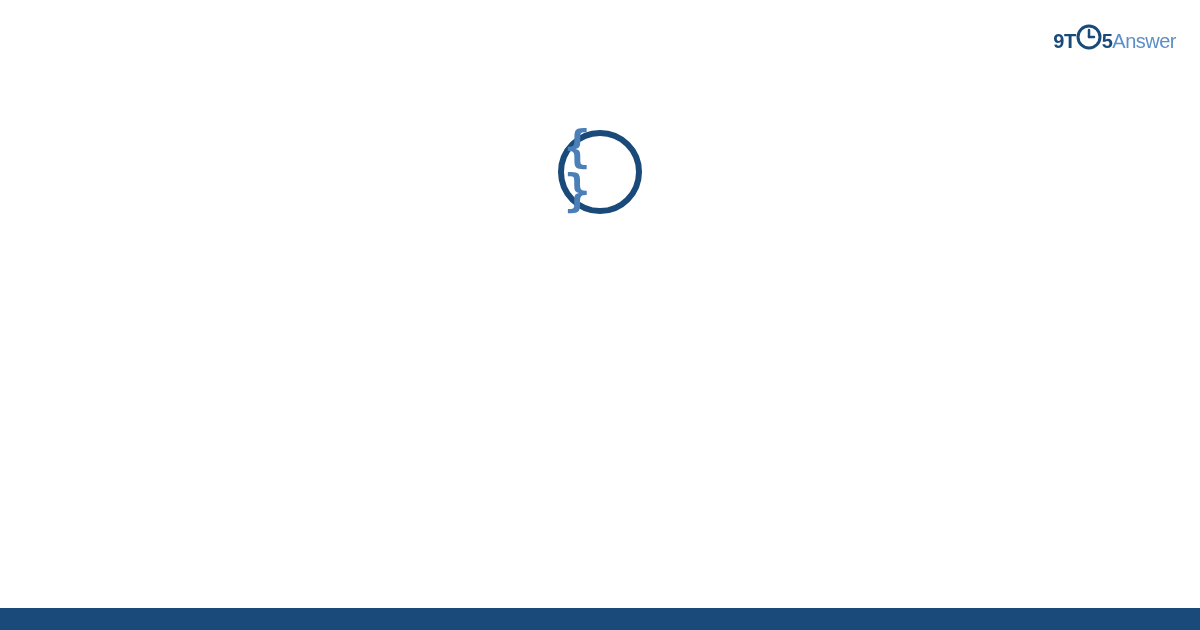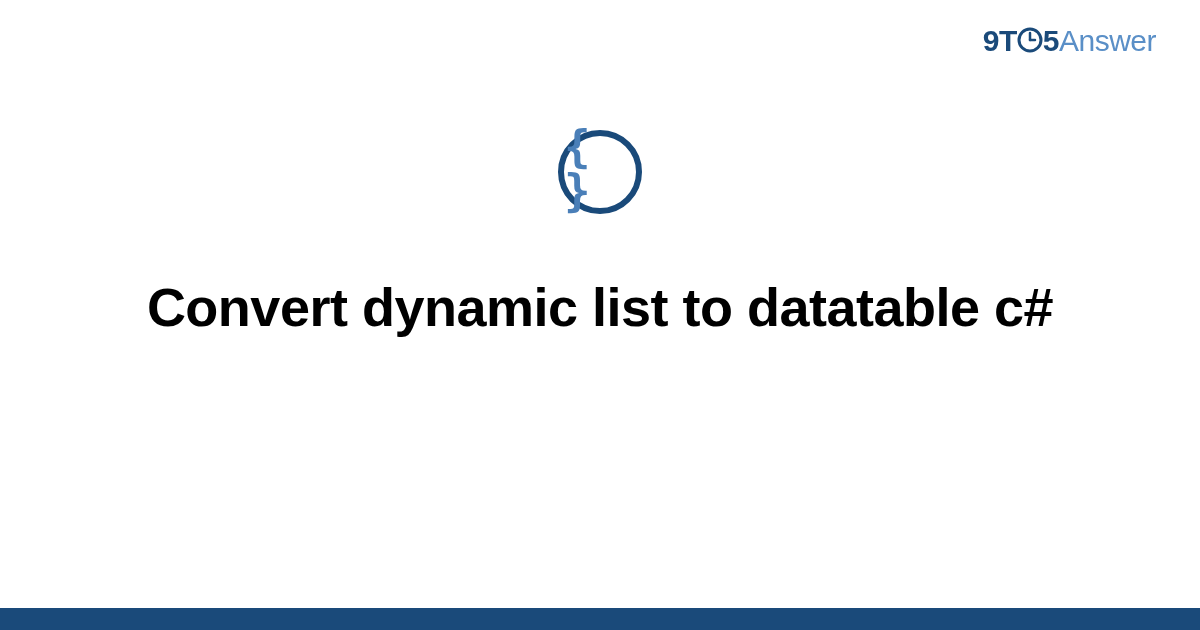--- a/index.html
+++ b/index.html
@@ -11,22 +11,22 @@
       width: 1200px;
       height: 630px;
       background: #ffffff;
       font-family: -apple-system, BlinkMacSystemFont, "Segoe UI", Helvetica, Arial, sans-serif;
       position: relative;
       overflow: hidden;
     }
     .brand {
       position: absolute;
       top: 24px;
-      right: 44px;
-      font-size: 30px;
+      right: 24px;
+      font-size: 20px;
       font-weight: 600;
       letter-spacing: -0.5px;
     }
     .brand .nine, .brand .t, .brand .five {
       color: #1a4a7a;
     }
     .brand .clock {
       display: inline-flex;
       align-items: center;
       justify-content: center;
@@ -92,16 +92,15 @@
         <line x1="13" y1="13" x2="13" y2="6" stroke="#1a4a7a" stroke-width="2.5" stroke-linecap="round"></line>
         <line x1="13" y1="13" x2="18" y2="13" stroke="#1a4a7a" stroke-width="2.5" stroke-linecap="round"></line>
       </svg>
     </span><span class="five">5</span><span class="answer">Answer</span>
 </div>
 
 <div class="content">
   <div class="icon-circle">
     <span class="braces">{ }</span>
   </div>
-  <h1 class="title">Convert dynamic list to datatable c#</h1>
 </div>
 
 <div class="footer-bar"></div>
 
 </body></html>

